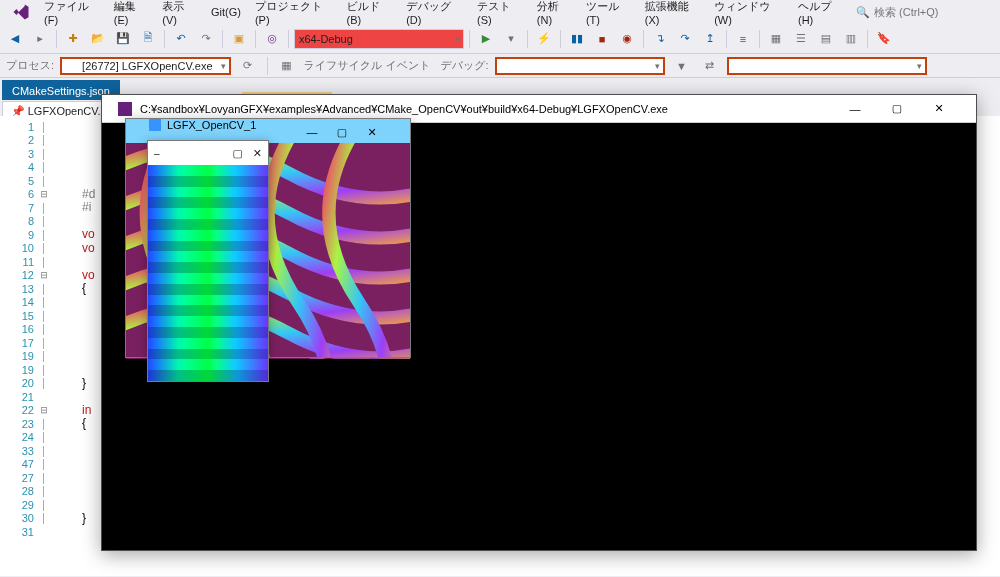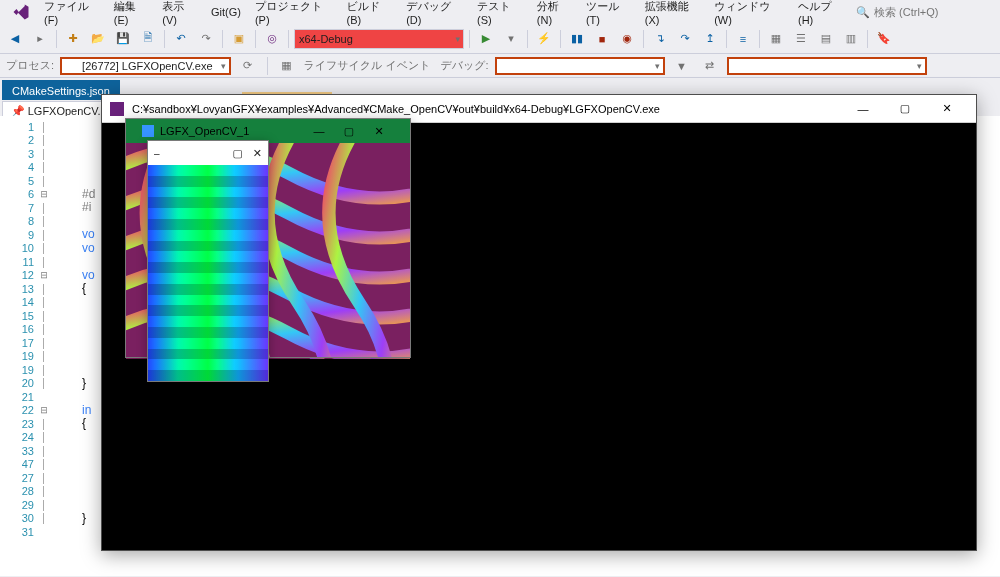--- a/index.html
+++ b/index.html
@@ -39,34 +39,34 @@
   .tabrow2 { display: flex; align-items: center; height: 22px; background: #eeeef2; border-bottom: 1px solid #cccedb; padding-left: 2px; }
   .tab2 { padding: 3px 8px; background: #fff; border: 1px solid #cccedb; border-bottom: none; font-size: 11px; display: flex; align-items: center; gap: 3px; }
 
   
   .editor { position: absolute; left: 0; top: 116px; width: 1000px; height: 460px; background: #fff; }
   .gutter { position: absolute; left: 0; top: 0; width: 58px; height: 100%; background: #fff; display: flex; flex-direction: column; padding-top: 4px; }
   .ln { display: flex; align-items: center; height: 13.5px; }
   .lnum { width: 38px; text-align: right; color: #2b91af; font-size: 11px; padding-right: 4px; }
   .fold { width: 12px; color: #808080; font-size: 9px; text-align: center; }
   .code { position: absolute; left: 82px; top: 4px; font-family: Consolas, monospace; font-size: 12px; line-height: 13.5px; color: #000; white-space: pre; }
-  .kw { color: #3b82f6; }
+  .kw { color: #b91c1c; }
   .mc { color: #808080; }
 
   
   .console-win { position: absolute; left: 101px; top: 94px; width: 876px; height: 457px; background: #000; border: 1px solid #4d4d4d; box-shadow: 0 4px 18px rgba(0,0,0,0.35); }
-  .console-title { height: 28px; background: #fff; display: flex; align-items: center; padding: 0 8px; gap: 8px; color: #000; border-bottom: 1px solid #d0d0d0; }
+  .console-title { height: 28px; background: #fff; display: flex; align-items: center; padding: 0 16px; gap: 8px; color: #000; border-bottom: 1px solid #d0d0d0; }
   .console-title .ic { width: 14px; height: 14px; background: #68217a; }
   .win-ctrls { margin-left: auto; display: flex; }
   .win-btn { width: 42px; height: 26px; display: flex; align-items: center; justify-content: center; color: #000; font-size: 11px; }
   .console-body { position: absolute; top: 28px; left: 0; right: 0; bottom: 0; background: #000; overflow: hidden; }
 
   
   .lgfx-win { position: absolute; left: 125px; top: 118px; width: 286px; height: 240px; background: #fff; border: 1px solid #7a7a7a; box-shadow: 0 3px 14px rgba(0,0,0,0.3); }
-  .lgfx-title { height: 24px; background: #15803d; display: flex; align-items: center; padding: 0 16px; gap: 6px; font-size: 11px; color: #000; }
+  .lgfx-title { height: 24px; background: #7dd3fc; display: flex; align-items: flex-start; padding: 0 23px; gap: 6px; font-size: 11px; color: #000; }
   .lgfx-title .ic { width: 12px; height: 12px; background: #3794ff; }
   .lgfx-body { position: absolute; top: 24px; left: 0; right: 0; bottom: 0; background: #000; overflow: hidden; }
 
   
   .inner-win { position: absolute; left: 147px; top: 140px; width: 122px; height: 242px; background: #fff; border: 1px solid #7a7a7a; box-shadow: 0 2px 10px rgba(0,0,0,0.3); z-index: 50; }
   .inner-title { height: 24px; background: #fff; display: flex; align-items: center; justify-content: flex-end; gap: 10px; padding: 0 6px; }
   .inner-body { position: absolute; top: 24px; left: 0; right: 0; bottom: 0; display: flex; flex-direction: column; }
   
   
   .weave { width: 100%; height: 100%; }

